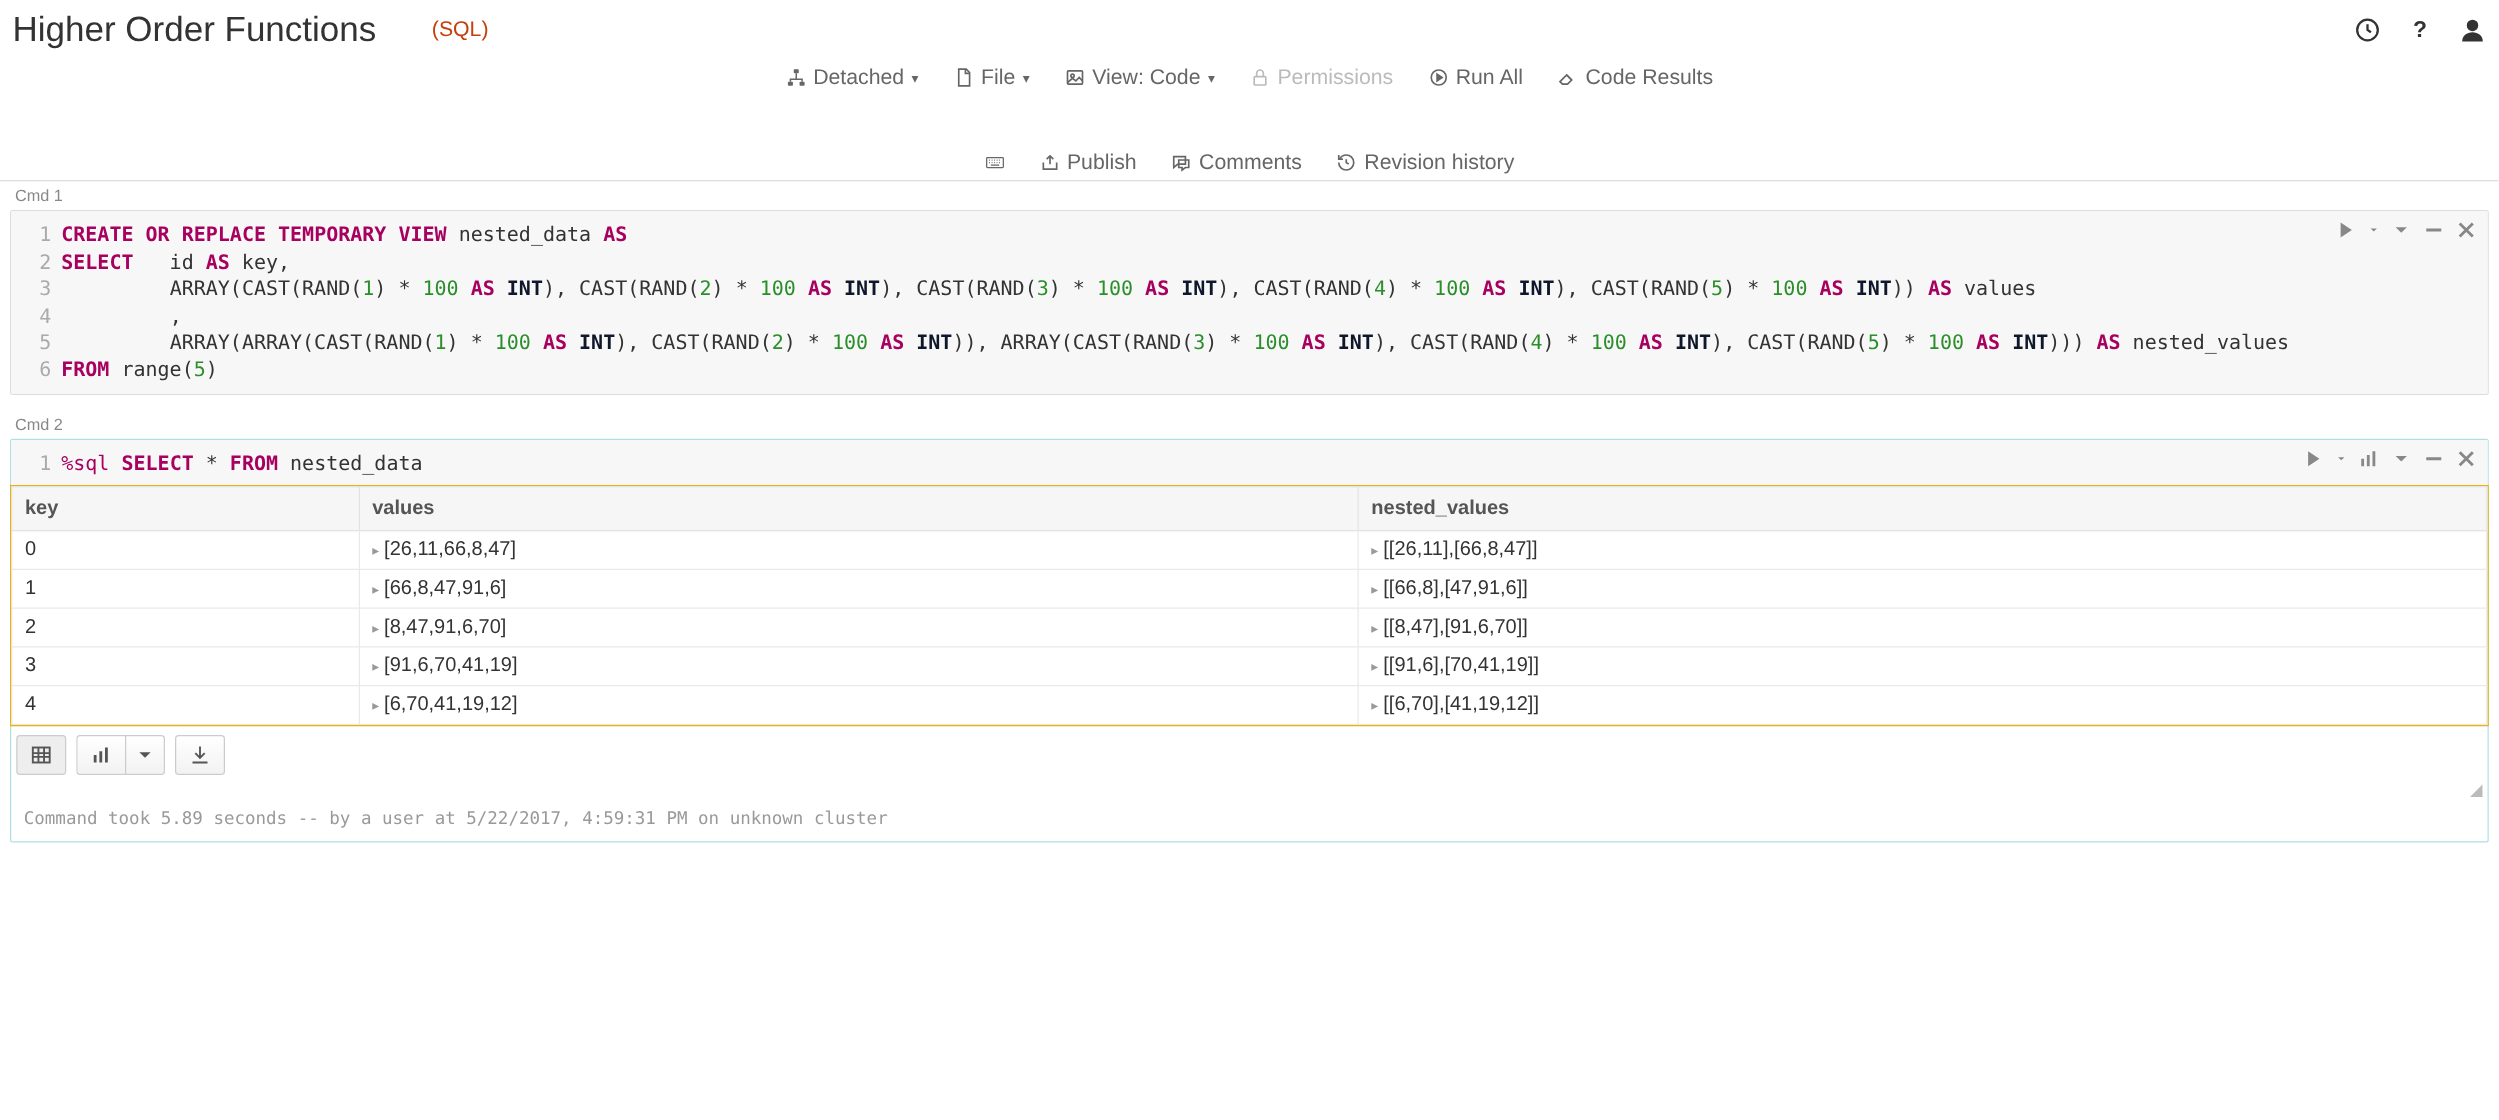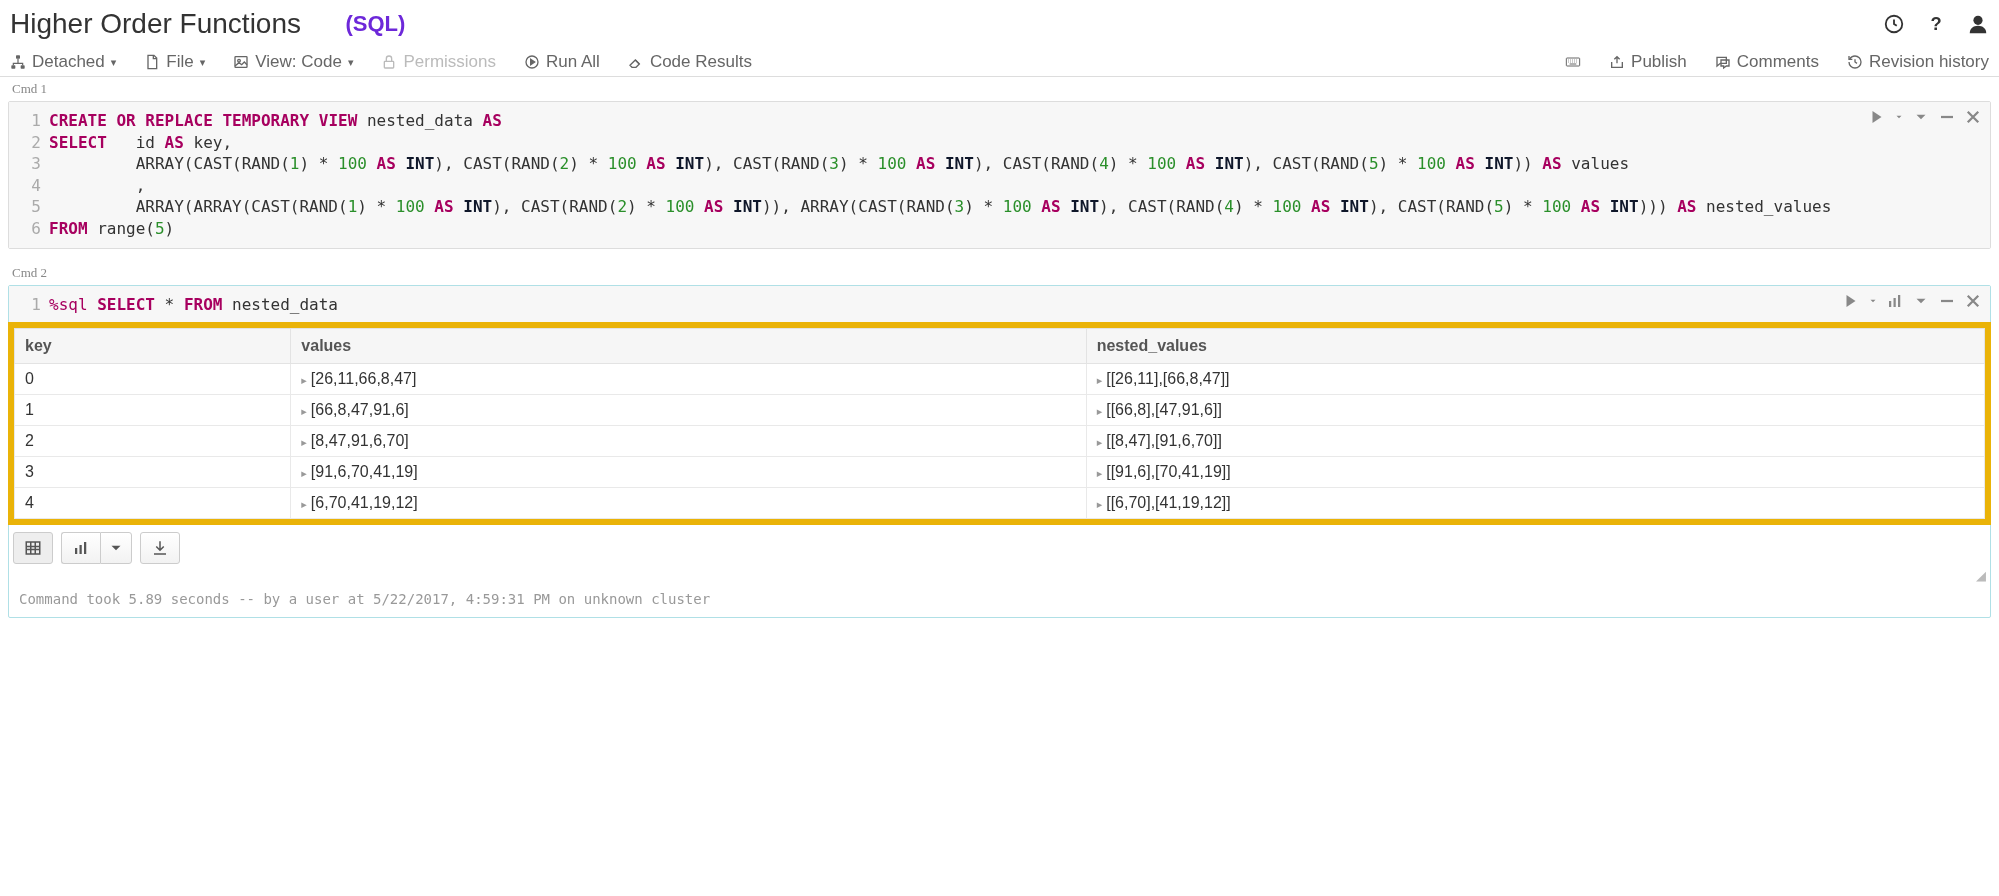--- a/index.html
+++ b/index.html
@@ -1,43 +1,43 @@
 <!DOCTYPE html>
 <html><head>
 <meta charset="utf-8">
 <style>
 * { box-sizing: border-box; margin: 0; padding: 0; }
 body { font-family: -apple-system, BlinkMacSystemFont, "Segoe UI", Helvetica, Arial, sans-serif; background: #fff; color: #333; }
 .header { display: flex; align-items: center; padding: 8px 10px; gap: 20px; }
 .title { font-size: 28px; font-weight: 400; color: #333; }
-.title-sub { font-size: 22px; color: #6d28d9; font-weight: 700; }
+.title-sub { font-size: 17px; color: #c2410c; font-weight: 400; }
 .header-spacer { flex: 1; }
 .header-icons { display: flex; gap: 20px; align-items: center; }
 .hdr-ic { width: 22px; height: 22px; cursor: pointer; color: #333; display:flex; align-items:center; justify-content:center; }
-.toolbar { display: flex; align-items: center; padding: 4px 10px; border-bottom: 1px solid #ddd; gap: 24px; color: #666; font-size: 17px; }
+.toolbar { display: flex; align-items: center; padding: 4px 10px; border-bottom: 1px solid #ddd; gap: 24px; color: #666; font-size: 17px; flex-direction: column; }
 .tb-left, .tb-right { display: flex; align-items: center; gap: 28px; }
 .tb-spacer { flex: 1; }
 .tb-item { cursor: pointer; display: flex; align-items: center; gap: 6px; }
 .tb-item.disabled { color: #bbb; cursor: default; }
 .tb-ic { width: 16px; height: 16px; display:inline-flex; align-items:center; justify-content:center; }
 .caret { font-size: 11px; }
 .cell-wrap { margin: 0 8px; }
-.cmd-header { font-family: Liberation Serif, serif; font-size: 13px; color: #888; padding: 4px 8px 4px 12px; }
+.cmd-header { font-family: Liberation Sans, sans-serif; font-size: 13px; color: #888; padding: 4px 8px 4px 12px; }
 .cell { border: 1px solid #ddd; border-radius: 2px; margin-bottom: 12px; background:#fff; position:relative; }
 .cell .code-area { display: flex; background: #f7f7f7; font-family: "Menlo","Consolas",monospace; font-size: 16px; line-height: 1.35; padding-top:8px; padding-bottom:8px; }
 .gutter { width: 40px; text-align: right; color: #aaa; padding-right: 8px; user-select:none; }
 .gutter div { padding: 0 0; }
 .code-lines { flex: 1; padding-right: 90px; white-space: pre-wrap; word-break: break-all; }
 .code-lines div { }
 .cell-actions { position: absolute; top: 6px; right: 8px; display: flex; gap: 8px; color: #888; }
 .cell-actions .ic { cursor: pointer; width:18px; height:18px; display:flex; align-items:center; justify-content:center; }
 .result-ok { padding: 4px 10px; font-size: 18px; color: #333; }
 .cmd-status { font-family: "Menlo","Consolas",monospace; font-size: 14px; color: #999; padding: 6px 10px 10px; }
 .cell2 { border: 1px solid #b0e0e6; }
-.table-result { border: 6px solid #eab308; margin: -1px; }
+.table-result { border: 1px solid #eab308; margin: -1px; }
 table { width: 100%; border-collapse: collapse; font-size: 16px; }
 th { text-align: left; background: #f6f6f6; color: #555; font-weight: 600; padding: 8px 10px; border: 1px solid #e3e3e3; }
 td { padding: 6px 10px; border: 1px solid #e9e9e9; color: #333; }
 td.expand-cell::before { content: "▸"; color: #999; font-size: 11px; margin-right: 4px; }
 .result-toolbar { display: flex; gap: 8px; padding: 8px 4px 4px; }
 .rt-btn { border: 1px solid #ccc; background: linear-gradient(#fff,#f2f2f2); border-radius: 3px; padding: 6px 10px; cursor: pointer; display:flex; align-items:center; justify-content:center; min-width:28px; height:32px; }
 .rt-btn.active { background: #eee; }
 .rt-group { display:flex; }
 .rt-group .rt-btn:first-child { border-radius: 3px 0 0 3px; border-right:none; }
 .rt-group .rt-btn:last-child { border-radius: 0 3px 3px 0; }

